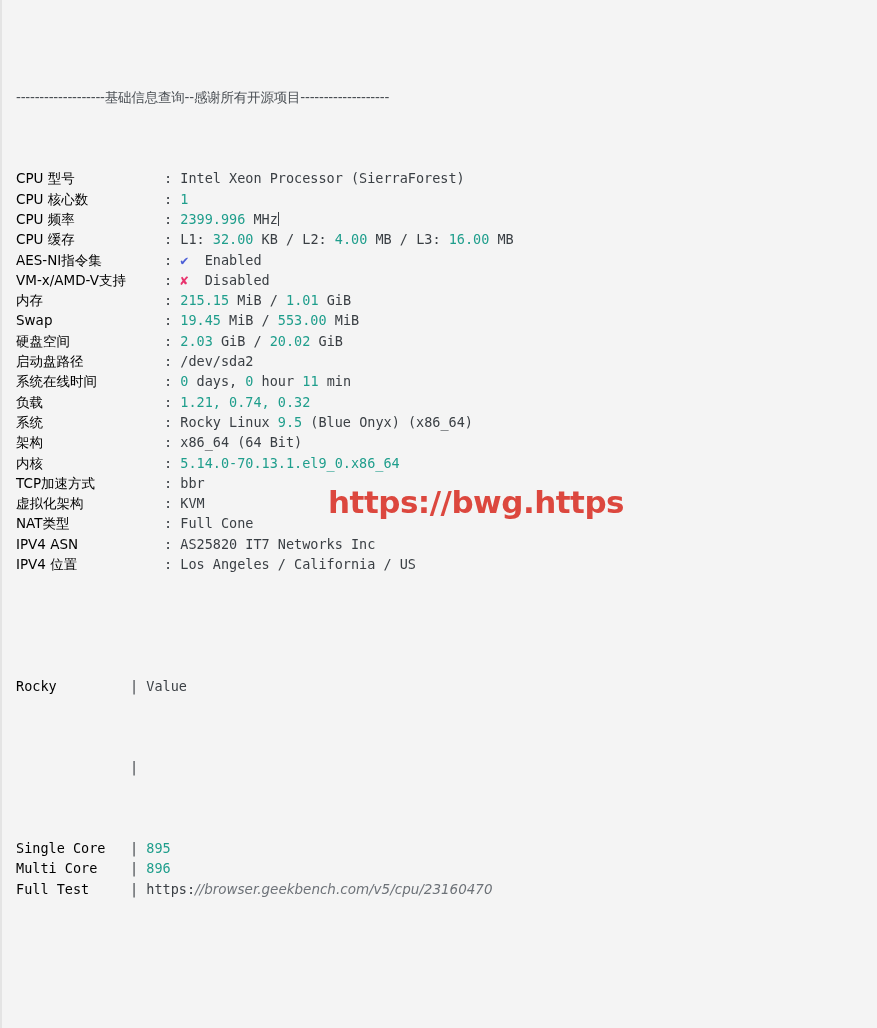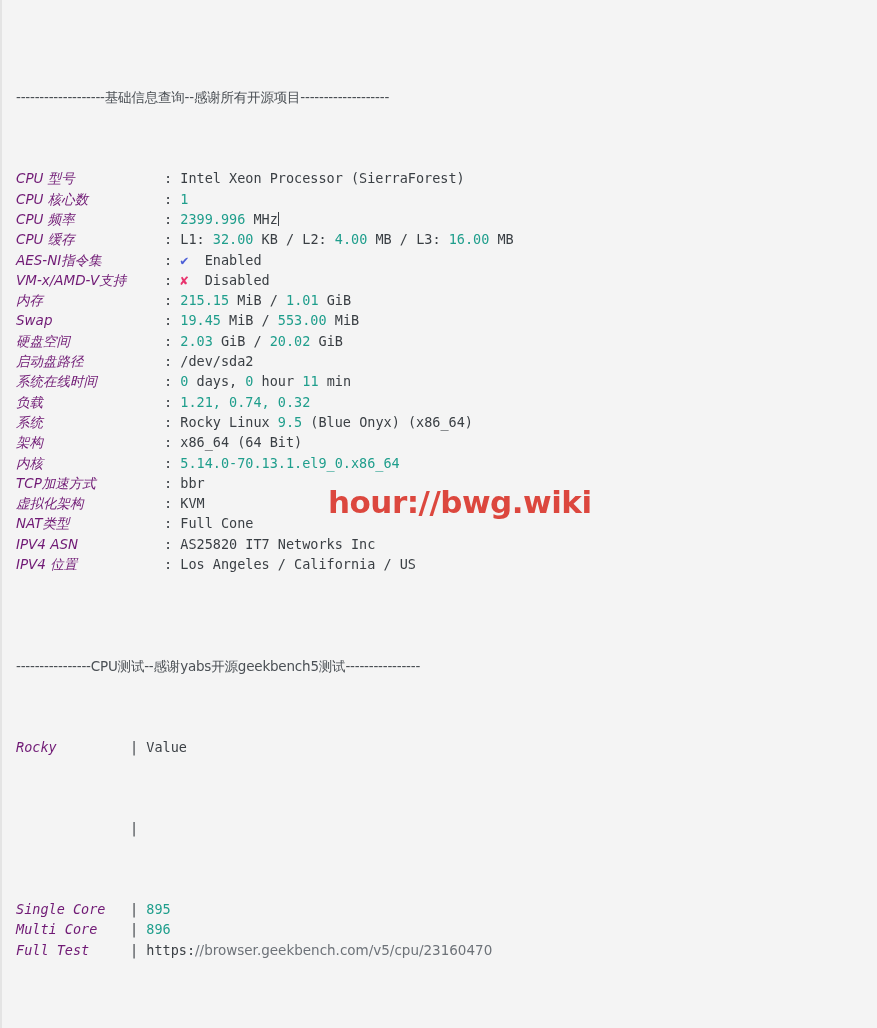--- a/index.html
+++ b/index.html
@@ -35,38 +35,38 @@
     white-space: pre;
     position: relative;
   }
   .divider {
     color: #4a4f54;
     letter-spacing: -0.2px;
   }
   .lbl {
     display: inline-block;
     width: 148px;
-    color: #701a75;
-    font-style: italic;
+    color: #000000;
   }
   .colon { color: #3a3f44; }
   .v { color: #1f9e8c; }
   .plain { color: #3a3f44; }
   .ok-icon {
     color: #4c5fd7;
     font-weight: bold;
   }
   .bad-icon {
     color: #e8336d;
     font-weight: bold;
   }
   .link-proto { color: #3a3f44; text-align: right; }
   .link-body {
     color: #6d7278;
     font-family: "DejaVu Sans", "Liberation Sans", sans-serif;
+    font-style: italic;
     font-size: 13.5px;
   }
   .cursor {
     display: inline-block;
     width: 1.5px;
     height: 14px;
     background: #3a3f44;
     vertical-align: -2px;
     margin-left: 0px;
   }
@@ -91,21 +91,20 @@
 <body>
 
 <div id="terminal">
 
   
   <div class="line divider cn">-------------------基础信息查询--感谢所有开源项目-------------------</div>
 
   <div id="basic-info-rows"><div class="line"><span class="lbl cn">CPU 型号</span><span class="colon">: </span><span class="plain">Intel Xeon Processor (SierraForest)</span></div><div class="line"><span class="lbl cn">CPU 核心数</span><span class="colon">: </span><span class="v">1</span></div><div class="line"><span class="lbl cn">CPU 频率</span><span class="colon">: </span><span class="v">2399.996</span><span class="plain"> </span><span class="plain">MHz</span><span class="cursor"></span></div><div class="line"><span class="lbl cn">CPU 缓存</span><span class="colon">: </span><span class="plain">L1:</span><span class="plain"> </span><span class="v">32.00</span><span class="plain"> </span><span class="plain">KB</span><span class="plain"> </span><span class="plain">/</span><span class="plain"> </span><span class="plain">L2:</span><span class="plain"> </span><span class="v">4.00</span><span class="plain"> </span><span class="plain">MB</span><span class="plain"> </span><span class="plain">/</span><span class="plain"> </span><span class="plain">L3:</span><span class="plain"> </span><span class="v">16.00</span><span class="plain"> </span><span class="plain">MB</span></div><div class="line"><span class="lbl cn">AES-NI指令集</span><span class="colon">: </span><span class="ok-icon">✔</span><span class="plain">  Enabled</span></div><div class="line"><span class="lbl cn">VM-x/AMD-V支持</span><span class="colon">: </span><span class="bad-icon">✘</span><span class="plain">  Disabled</span></div><div class="line"><span class="lbl cn">内存</span><span class="colon">: </span><span class="v">215.15</span><span class="plain"> </span><span class="plain">MiB</span><span class="plain"> </span><span class="plain">/</span><span class="plain"> </span><span class="v">1.01</span><span class="plain"> </span><span class="plain">GiB</span></div><div class="line"><span class="lbl cn">Swap</span><span class="colon">: </span><span class="v">19.45</span><span class="plain"> </span><span class="plain">MiB</span><span class="plain"> </span><span class="plain">/</span><span class="plain"> </span><span class="v">553.00</span><span class="plain"> </span><span class="plain">MiB</span></div><div class="line"><span class="lbl cn">硬盘空间</span><span class="colon">: </span><span class="v">2.03</span><span class="plain"> </span><span class="plain">GiB</span><span class="plain"> </span><span class="plain">/</span><span class="plain"> </span><span class="v">20.02</span><span class="plain"> </span><span class="plain">GiB</span></div><div class="line"><span class="lbl cn">启动盘路径</span><span class="colon">: </span><span class="plain">/dev/sda2</span></div><div class="line"><span class="lbl cn">系统在线时间</span><span class="colon">: </span><span class="v">0</span><span class="plain"> </span><span class="plain">days,</span><span class="plain"> </span><span class="v">0</span><span class="plain"> </span><span class="plain">hour</span><span class="plain"> </span><span class="v">11</span><span class="plain"> </span><span class="plain">min</span></div><div class="line"><span class="lbl cn">负载</span><span class="colon">: </span><span class="v">1.21, 0.74, 0.32</span></div><div class="line"><span class="lbl cn">系统</span><span class="colon">: </span><span class="plain">Rocky</span><span class="plain"> </span><span class="plain">Linux</span><span class="plain"> </span><span class="v">9.5</span><span class="plain"> </span><span class="plain">(Blue</span><span class="plain"> </span><span class="plain">Onyx)</span><span class="plain"> </span><span class="plain">(x86_64)</span></div><div class="line"><span class="lbl cn">架构</span><span class="colon">: </span><span class="plain">x86_64</span><span class="plain"> </span><span class="plain">(64</span><span class="plain"> </span><span class="plain">Bit)</span></div><div class="line"><span class="lbl cn">内核</span><span class="colon">: </span><span class="v">5.14.0-70.13.1.el9_0.x86_64</span></div><div class="line"><span class="lbl cn">TCP加速方式</span><span class="colon">: </span><span class="plain">bbr</span></div><div class="line"><span class="lbl cn">虚拟化架构</span><span class="colon">: </span><span class="plain">KVM</span></div><div class="line"><span class="lbl cn">NAT类型</span><span class="colon">: </span><span class="plain">Full Cone</span></div><div class="line"><span class="lbl cn">IPV4 ASN</span><span class="colon">: </span><span class="plain">AS25820 IT7 Networks Inc</span></div><div class="line"><span class="lbl cn">IPV4 位置</span><span class="colon">: </span><span class="plain">Los Angeles / California / US</span></div></div>
 
   
-  <div class="line divider cn">----------------CPU测试--感谢yabs开源geekbench5测试----------------</div>
 
   <div class="line"><span class="lbl" style="width:114px">Rocky</span><span class="plain">|</span><span class="plain"> </span><span>Value</span></div>
 
   <div class="line"><span class="lbl" style="width:114px"></span><span class="plain">|</span></div>
 
   <div id="cpu-test-rows"><div class="line"><span class="lbl" style="width: 114px;">Single Core</span><span class="plain">| </span><span class="v">895</span></div><div class="line"><span class="lbl" style="width: 114px;">Multi Core</span><span class="plain">| </span><span class="v">896</span></div><div class="line"><span class="lbl" style="width: 114px;">Full Test</span><span class="plain">| </span><span class="link-proto">https:</span><span class="link-body">//browser.geekbench.com/v5/cpu/23160470</span></div></div>
 
   
   
 
@@ -115,13 +114,13 @@
 
   
 
   
   
 
   
 
 </div>
 
-<div class="watermark">hour://bwg.wiki</div>
+<div class="watermark">https://bwg.https</div>
 
 </body></html>

